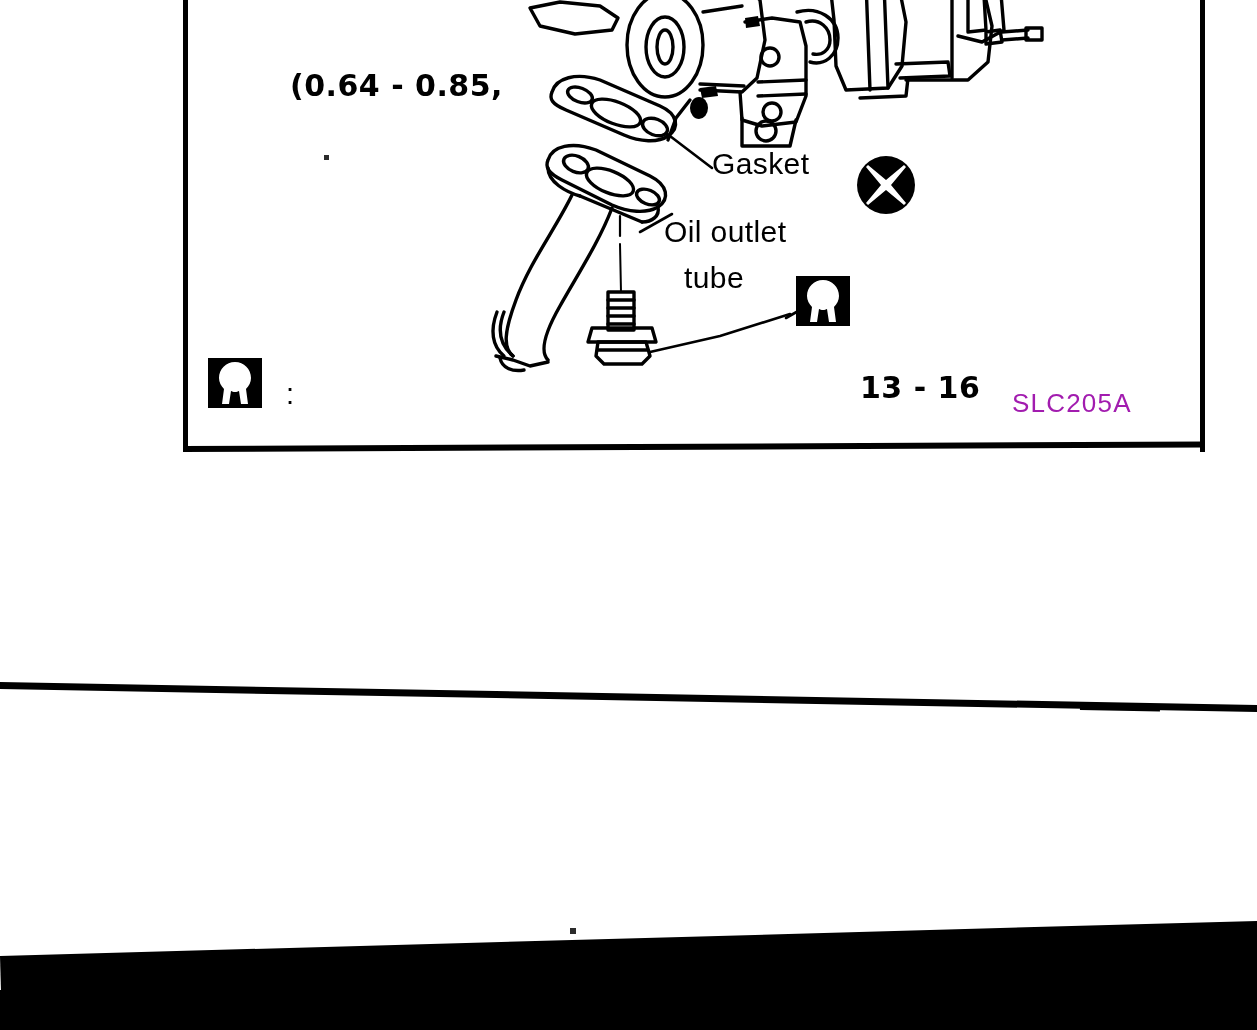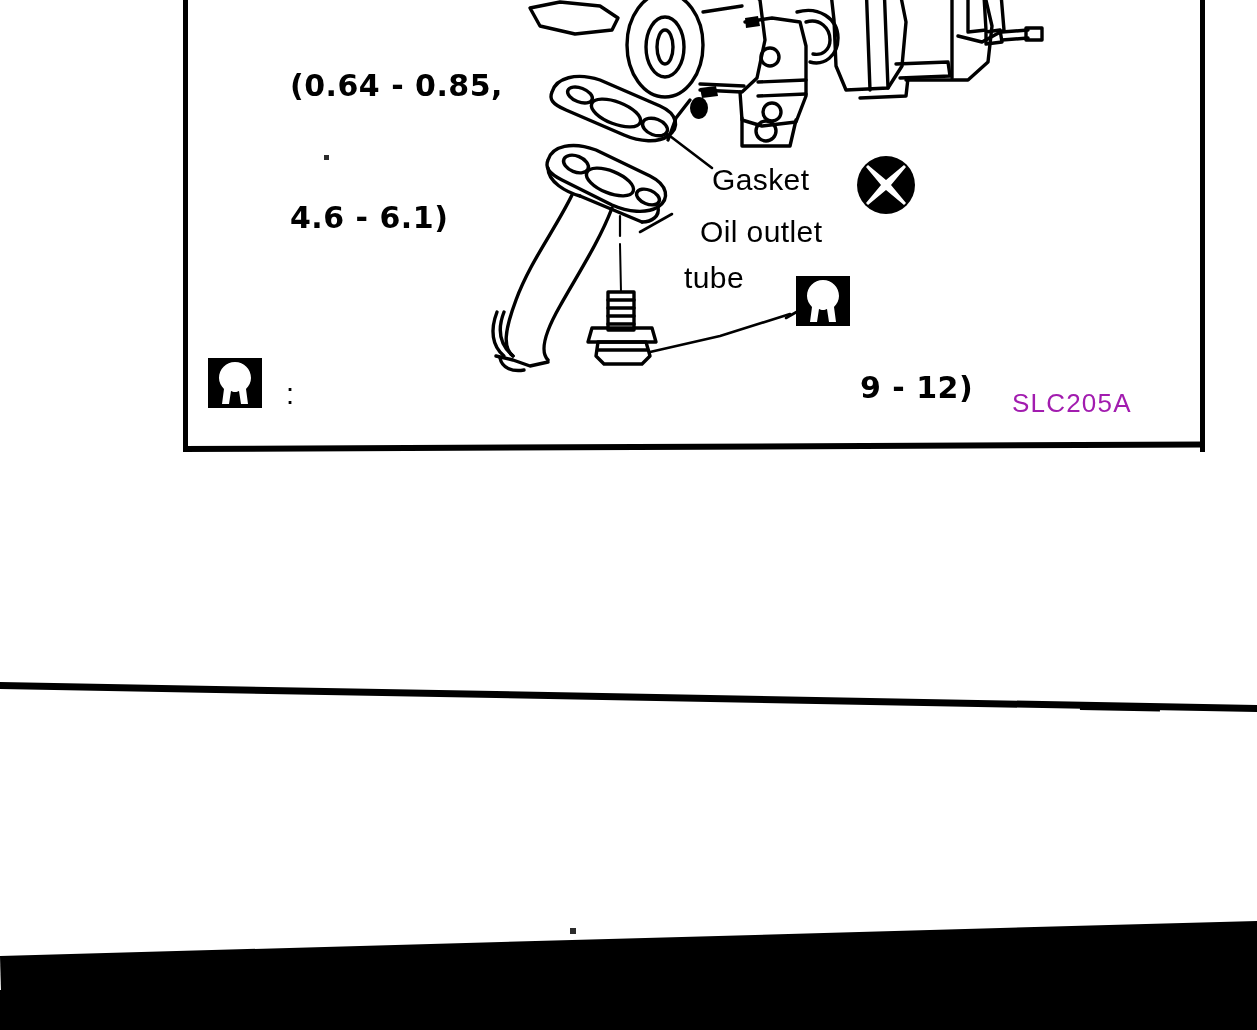--- a/index.html
+++ b/index.html
@@ -181,48 +181,47 @@
       <path d="M640 232 L672 214" stroke-width="2.6"></path>
 
       <path d="M650 352 L720 336 L790 314" stroke-width="2.6"></path>
       <path d="M786 318 L800 310" stroke-width="2.6"></path>
 
     </g>
   </svg>
 
   <div class="txt torque-num" id="torque-upper">
     <div>(0.64 - 0.85,</div>
-    <div>4.6 - 6.1)</div>
   </div>
 
-  <div class="txt callout" style="left:712px;top:160px;">Gasket</div>
+  <div class="txt callout" style="left:712px;top:144px;">Gasket</div>
 
   <span class="icon-xcircle" style="left:855px;top:154px;">
     <svg width="62" height="62" viewBox="0 0 62 62">
       <circle cx="31" cy="31" r="29" fill="#000"></circle>
       <path d="M13 11 L31 26 L49 11 L51 13 L36 31 L51 49 L49 51 L31 36 L13 51 L11 49 L26 31 L11 13 Z" fill="#fff"></path>
     </svg>
   </span>
 
-  <div class="txt callout" style="left:700px;top:212px;">Oil outlet</div>
+  <div class="txt callout" style="left:664px;top:212px;">Oil outlet</div>
   <div class="txt callout" style="left:684px;top:258px;text-align:center;">tube</div>
 
   <span class="icon-torque" style="left:796px;top:276px;">
     <svg width="54" height="50" viewBox="0 0 54 50">
       <rect x="0" y="0" width="54" height="50" fill="#000"></rect>
       <path d="M27 4 C36 4 43 11 43 20 C43 24 41 28 38 31 L40 46 L33 46 L31 33
                C30 33.5 28.5 34 27 34 C25.5 34 24 33.5 23 33 L21 46 L14 46 L16 31
                C13 28 11 24 11 20 C11 11 18 4 27 4 Z" fill="#fff"></path>
       <path d="M27 9 C33 9 38 14 38 20 C38 26 33 30 27 30 C21 30 16 26 16 20 C16 14 21 9 27 9 Z" fill="#fff"></path>
       <path d="M20 24 L34 24 L34 28 L20 28 Z" fill="#fff"></path>
     </svg>
   </span>
 
   <div class="txt torque-num" id="torque-lower">
-    <div>9 - 12)</div>
+    <div>13 - 16</div>
   </div>
 
   <div class="txt figid" style="left:1012px;top:388px;">SLC205A</div>
 
   <span class="icon-torque" style="left:208px;top:358px;">
     <svg width="54" height="50" viewBox="0 0 54 50">
       <rect x="0" y="0" width="54" height="50" fill="#000"></rect>
       <path d="M27 4 C36 4 43 11 43 20 C43 24 41 28 38 31 L40 46 L33 46 L31 33
                C30 33.5 28.5 34 27 34 C25.5 34 24 33.5 23 33 L21 46 L14 46 L16 31
                C13 28 11 24 11 20 C11 11 18 4 27 4 Z" fill="#fff"></path>

